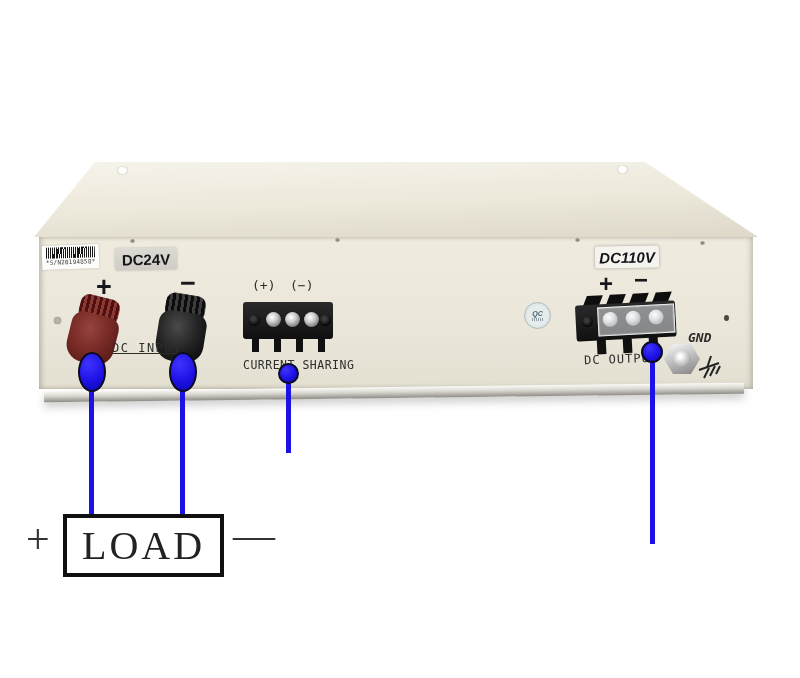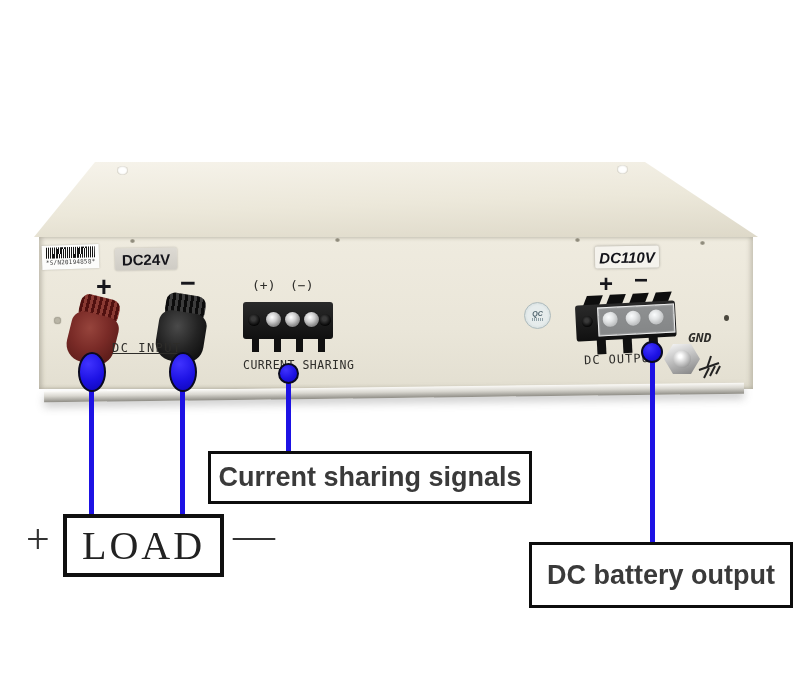--- a/index.html
+++ b/index.html
@@ -191,19 +191,17 @@
   <div class="abs aline" style="left:89px;top:370px;height:146px;"></div>
   <div class="abs aline" style="left:180px;top:370px;height:146px;"></div>
   <div class="abs aline" style="left:286px;top:372px;height:81px;"></div>
   <div class="abs aline" style="left:650px;top:350px;height:194px;"></div>
 
   <div class="abs marker" style="left:78px;top:352px;width:28px;height:40px;"></div>
   <div class="abs marker" style="left:169px;top:352px;width:28px;height:40px;"></div>
   <div class="abs marker" style="left:278px;top:363px;width:21px;height:21px;"></div>
   <div class="abs marker" style="left:641px;top:341px;width:22px;height:22px;"></div>
 
-  <div class="abs callout cs-box">Current sharing signals</div>
   <div class="abs load-sign" style="left:26px;top:518px;">+</div>
   <div class="abs callout load-box">LOAD</div>
   <div class="abs load-sign" style="left:233px;top:514px;">—</div>
-  <div class="abs callout batt-box">DC battery output</div>
 
 </div>
 
 </body></html>

